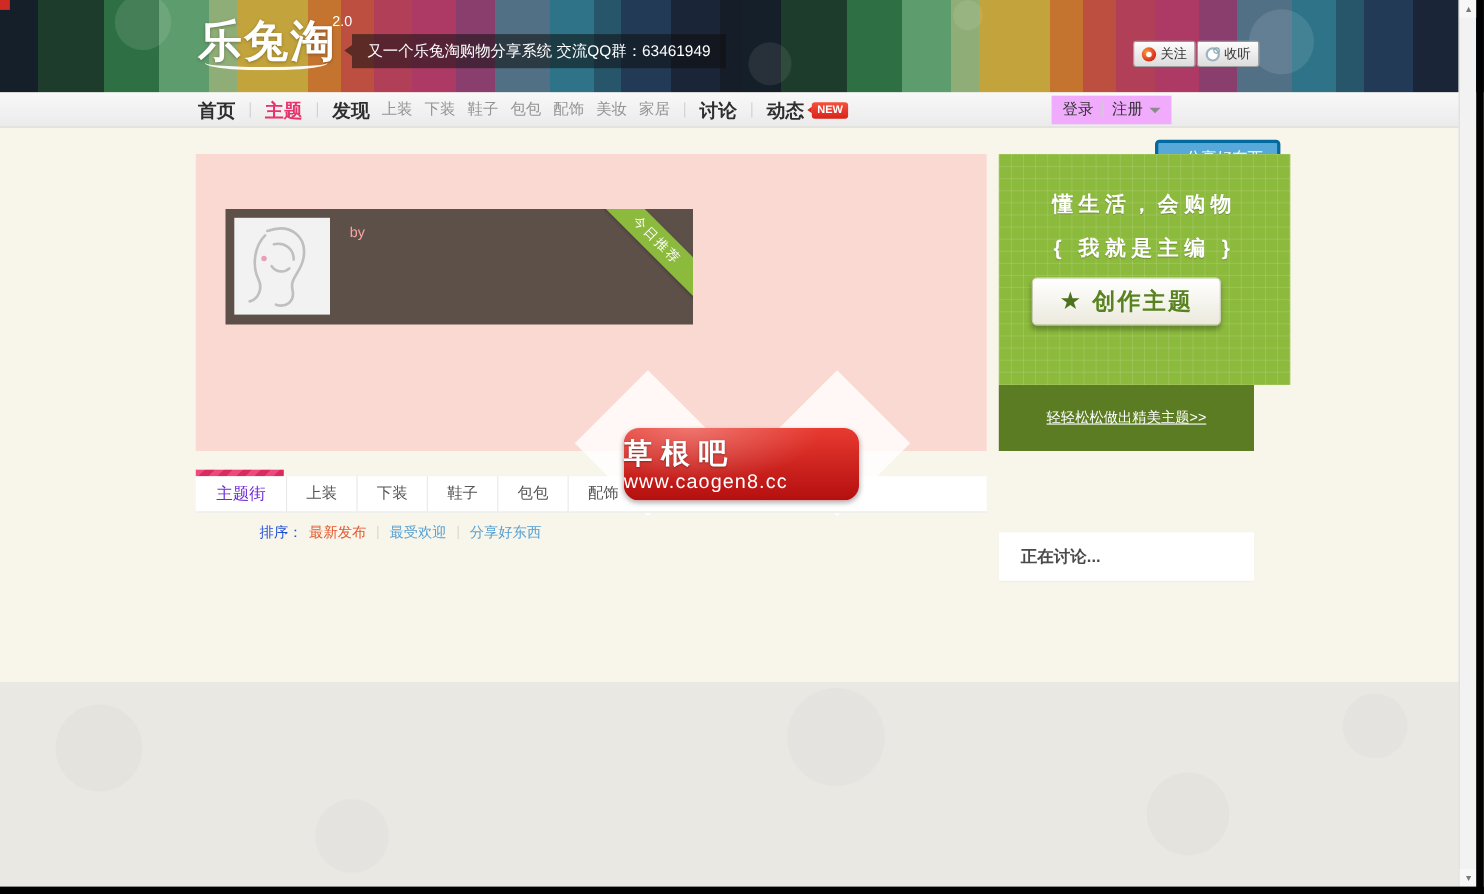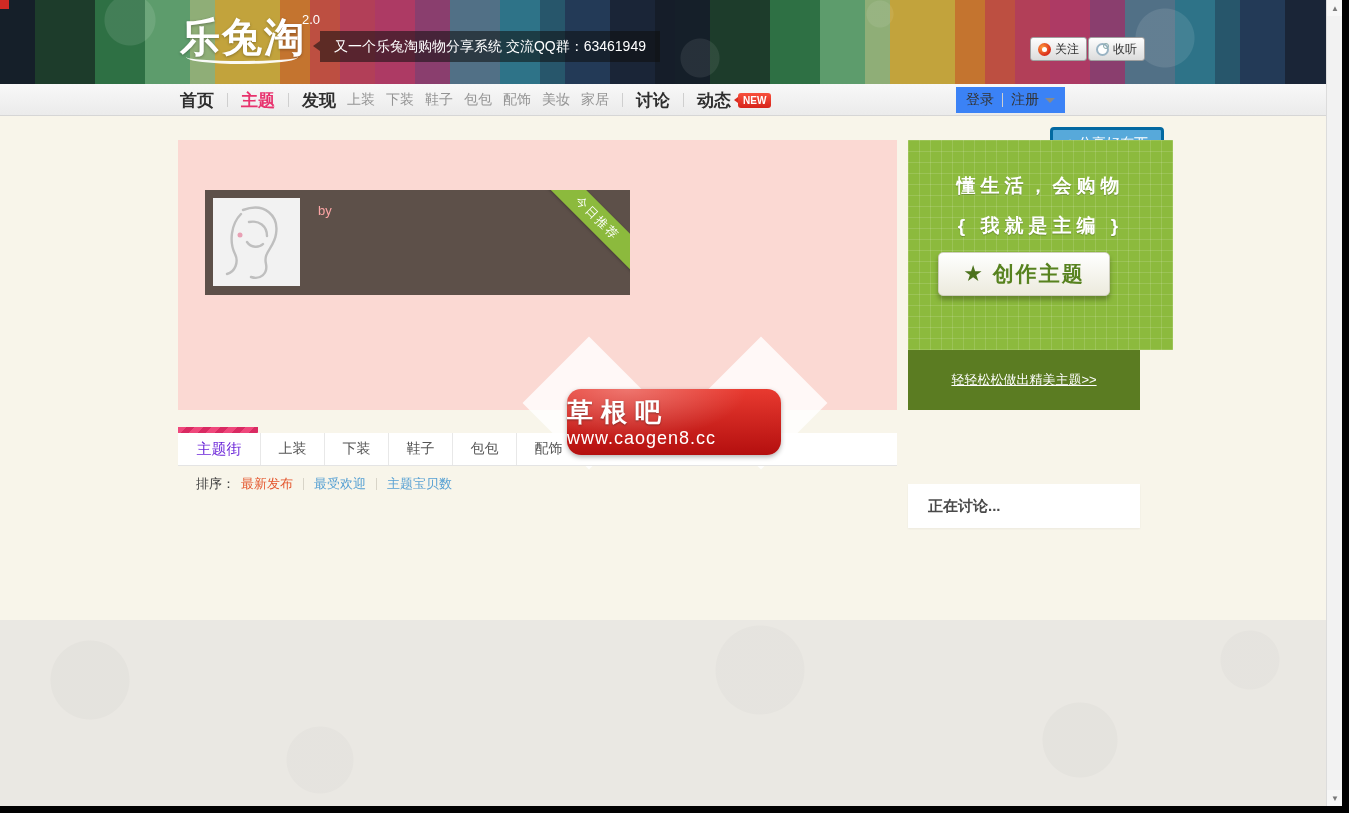--- a/index.html
+++ b/index.html
@@ -46,21 +46,21 @@
     background:linear-gradient(#f8f8f8,#ebebeb); border-bottom:1px solid #d6d6d6; }
   .nav-items { position:absolute; left:180px; top:84px; height:32px; display:flex; align-items:center; }
   .nav-primary { font-size:17px; font-weight:bold; color:#2e2e2e; cursor:pointer; }
   .nav-primary.active { color:#e8336e; }
   .vsep { width:1px; height:14px; background:#cfcfcf; margin:0 13px; }
   .nav-secondary { font-size:14px; color:#949494; margin-left:11px; cursor:pointer; }
   .new-badge { position:relative; margin-left:7px; background:linear-gradient(#f8503c,#d7231a);
     color:#fff; font-size:10px; font-weight:bold; padding:2px 5px; border-radius:3px; letter-spacing:0; }
   .new-badge:before { content:''; position:absolute; left:-4px; top:50%; margin-top:-3px;
     border-top:3px solid transparent; border-bottom:3px solid transparent; border-right:4px solid #da2a1e; }
-  .login-box { position:absolute; left:956px; top:87px; height:26px; background:#3b82f6;
+  .login-box { position:absolute; left:956px; top:87px; height:26px; background:#f0abfc;
     display:flex; align-items:center; padding:0 10px; font-size:14px; color:#333; }
   .login-box .vsep { margin:0 8px; }
   .login-box a { cursor:pointer; }
   .caret { width:0; height:0; border-left:5px solid transparent; border-right:5px solid transparent;
     border-top:5px solid #8a8a8a; margin-left:6px; }
   .share-btn { position:absolute; left:1050px; top:87px; height:38px; line-height:26px;
     background:#57a9da; color:#fff; font-size:14px; padding:0 13px; border-radius:4px;
     border:3px solid #0369a1; cursor:pointer;margin-top:40px; }
 
   
@@ -84,21 +84,21 @@
   .overlay-badge .t2 { color:#fff; font-size:18px; letter-spacing:1px; margin-top:-2px; }
 
   .tab-indicator { position:absolute; left:178px; top:427px; width:80px; height:6px;
     background:repeating-linear-gradient(135deg, #ef487c 0 6px, #d92a62 6px 12px); }
   .tabbar { position:absolute; left:178px; top:433px; width:719px; height:33px; background:#fff;
     border-bottom:1px solid #e4e4e4; display:flex; align-items:stretch; }
   .tab { display:flex; align-items:center; justify-content:center; width:64px; font-size:14px;
     color:#555; cursor:pointer; border-left:1px solid #e8e8e8; }
   .tab.first { width:82px; font-size:15px; font-weight:normal; color:#6d28d9; border-left:none; }
   .sortbar { position:absolute; left:196px; top:474px; height:20px; display:flex; align-items:center; font-size:13px; }
-  .sort-label { color:#404040; }
+  .sort-label { color:#1d4ed8;margin-left:40px; }
   .sort-opt { cursor:pointer; margin:0 6px; }
   .sort-opt.orange { color:#e4572e; }
   .sort-opt.blue { color:#56a0d3; }
   .sortbar .vsep { height:12px; margin:0 4px; background:#d8d4c8; }
 
   
   .promo { position:absolute; left:908px; top:140px; width:232px; height:270px; }
   .promo-top { position:absolute; left:0; top:0; width:265px; height:210px; background-color:#8cba3d;
     background-image:linear-gradient(rgba(255,255,255,.13) 1px, transparent 1px),
       linear-gradient(90deg, rgba(255,255,255,.13) 1px, transparent 1px);
@@ -223,21 +223,21 @@
     <div class="tab">包包</div>
     <div class="tab">配饰</div>
   </div>
 
   <div class="sortbar">
     <span class="sort-label">排序：</span>
     <a class="sort-opt orange">最新发布</a>
     <i class="vsep"></i>
     <a class="sort-opt blue">最受欢迎</a>
     <i class="vsep"></i>
-    <a class="sort-opt blue">主题宝贝数</a>
+    <a class="sort-opt blue">分享好东西</a>
   </div>
 
   <div class="promo">
     <div class="promo-top">
       <div class="promo-line l1">懂生活，会购物</div>
       <div class="promo-line l2">{ 我就是主编 }</div>
       <div class="create-btn">
         <span class="star">★</span>
         <span class="txt">创作主题</span>
       </div>

